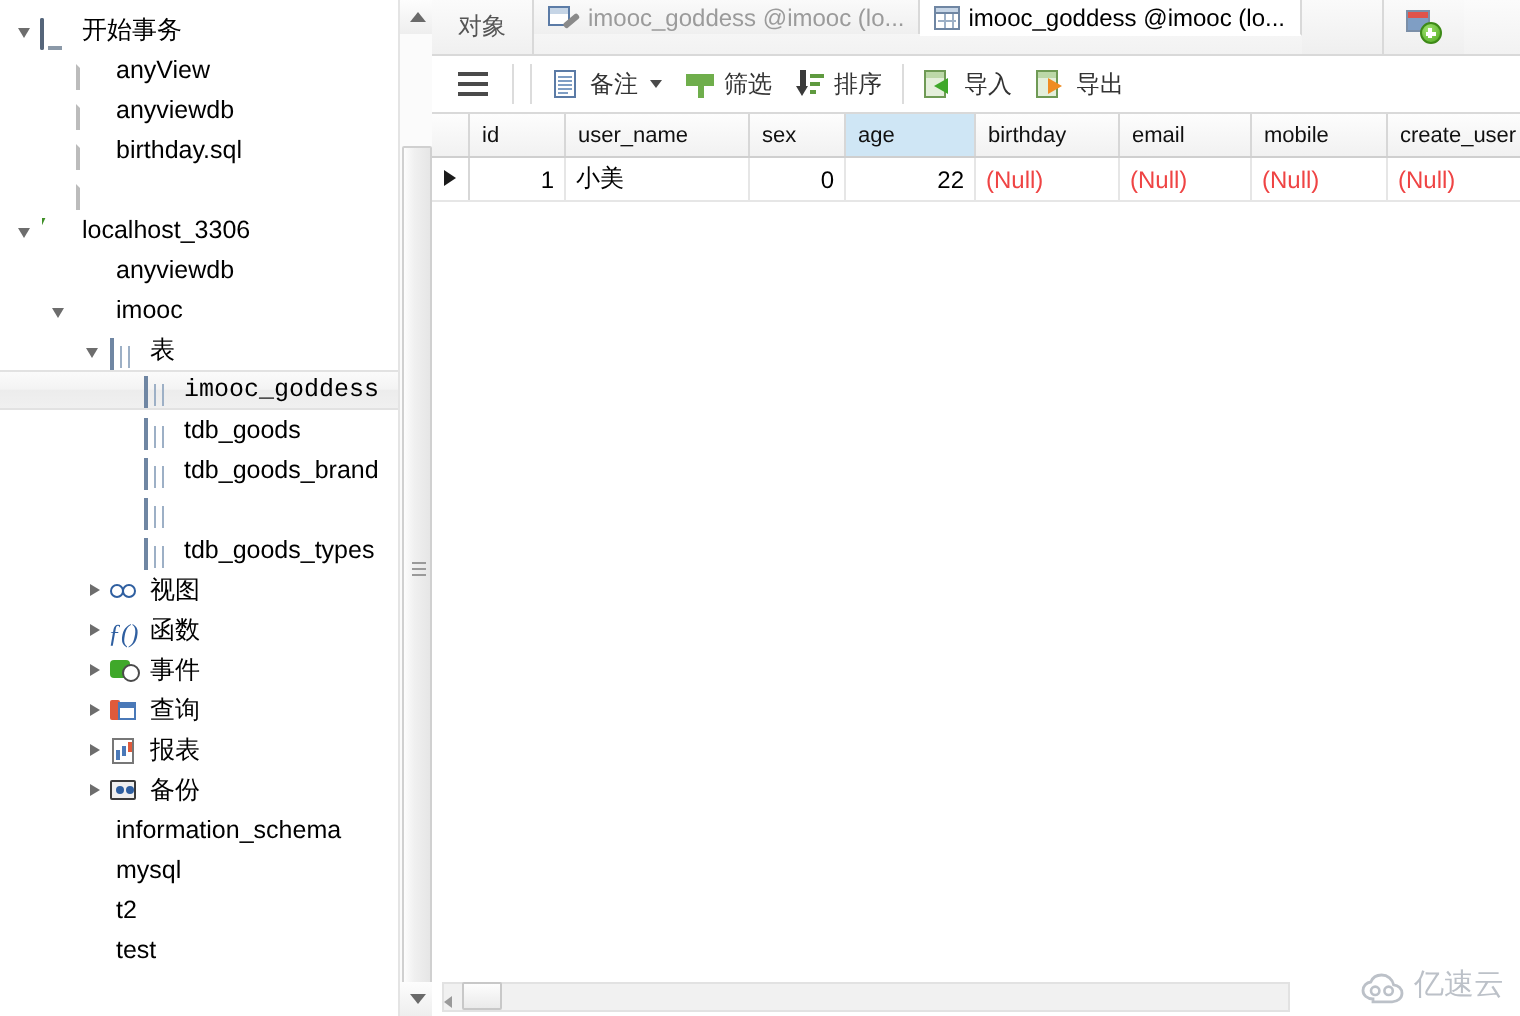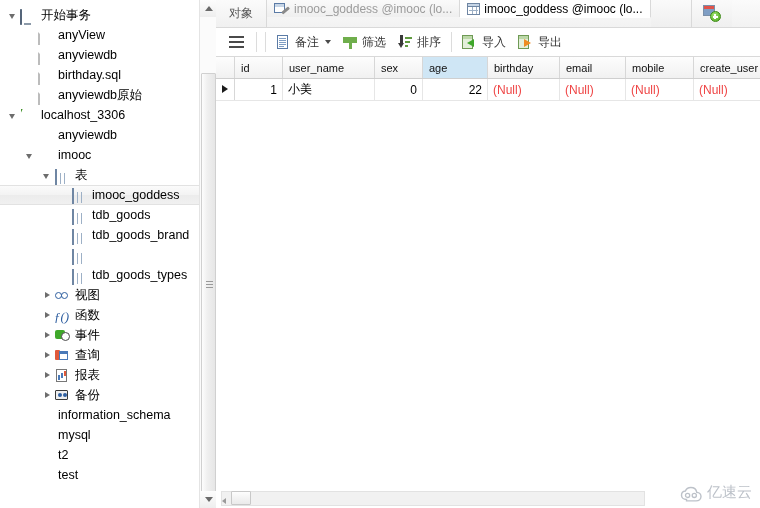--- a/index.html
+++ b/index.html
@@ -19,21 +19,21 @@
   }
   .tree{padding-top:5px;}
   .tnode{
     position:relative;height:20px;line-height:20px;
     white-space:nowrap;font-size:12.5px;color:#000;
     display:flex;align-items:center;
   }
   .tnode.sel{
     background:linear-gradient(to bottom,#fbfbfb 0%,#f3f3f3 48%,#ececec 50%,#f0f0f0 100%);
     border-top:1px solid #e2e2e2;border-bottom:1px solid #e2e2e2;
-    height:18px;line-height:18px;
+    height:18px;line-height:18px;font-family:Liberation Mono, monospace;
   }
   .arrow{
     width:11px;height:11px;flex:0 0 11px;position:relative;margin-right:1px;
   }
   .arrow.closed::before{
     content:"";position:absolute;left:3px;top:2px;
     border-left:5px solid #6d6d6d;border-top:3.5px solid transparent;border-bottom:3.5px solid transparent;
   }
   .arrow.open::before{
     content:"";position:absolute;left:1px;top:4px;
@@ -399,21 +399,20 @@
         <div class="tnode">
           <span style="display:inline-block;width:25px;flex:0 0 25px;"></span>
           <span class="arrow none"></span>
           <span class="ticon"><span class="ic-file"></span></span>
           <span class="tlabel">birthday.sql</span>
         </div>
         <div class="tnode">
           <span style="display:inline-block;width:25px;flex:0 0 25px;"></span>
           <span class="arrow none"></span>
           <span class="ticon"><span class="ic-file"></span></span>
-          <span class="tlabel">anyviewdb原始</span>
         </div>
         <div class="tnode">
           <span style="display:inline-block;width:8px;flex:0 0 8px;"></span>
           <span class="arrow open"></span>
           <span class="ticon"><span class="ic-conn"></span></span>
           <span class="tlabel">localhost_3306</span>
         </div>
         <div class="tnode">
           <span style="display:inline-block;width:25px;flex:0 0 25px;"></span>
           <span class="arrow none"></span>

